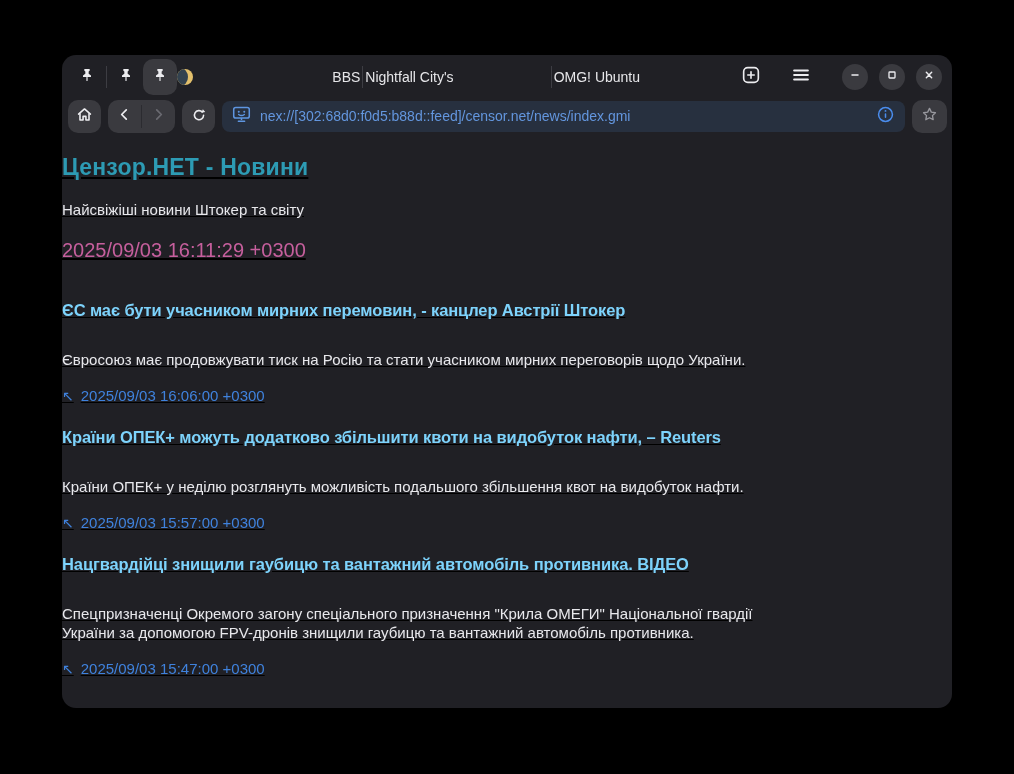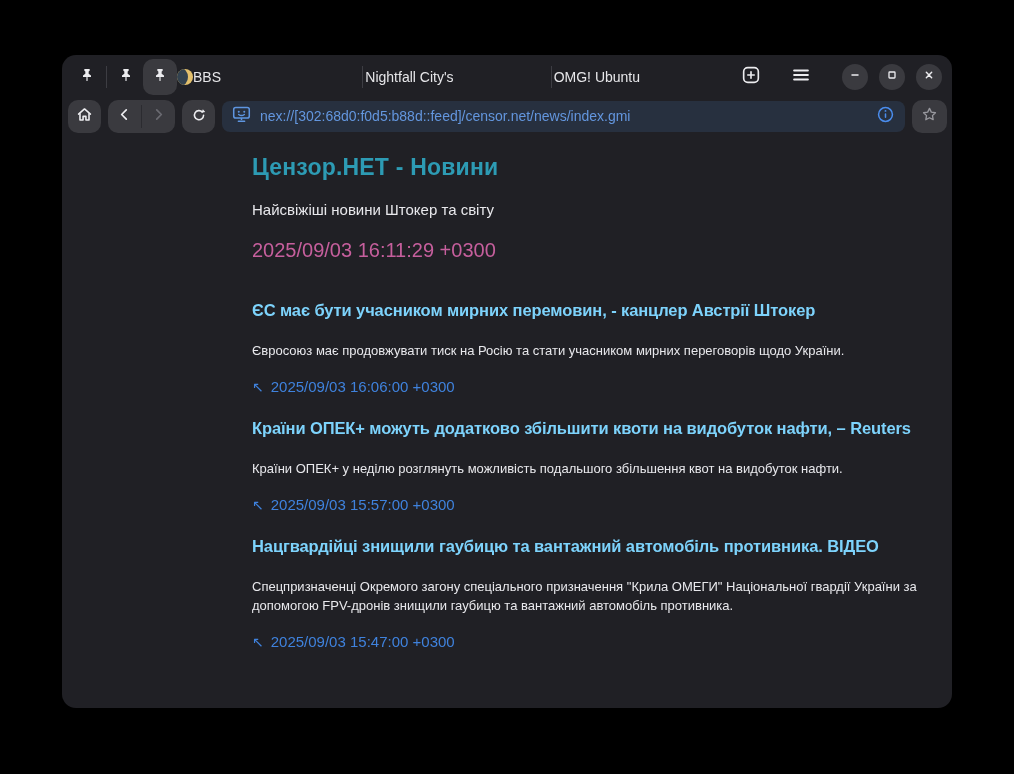--- a/index.html
+++ b/index.html
@@ -31,21 +31,21 @@
     width: 34px; height: 36px;
     display: flex; align-items: center; justify-content: center;
     background: transparent; border: none; border-radius: 10px;
     cursor: pointer; flex: none;
   }
   .pin-btn.active { background: #3a3a3f; }
   .pin-btn svg { width: 16px; height: 16px; }
   .vsep { width: 1px; height: 22px; background: #3d3d43; flex: none; margin: 0 2px; }
   .tab {
     flex: 1 1 0; max-width: 190px; height: 100%;
-    display: flex; align-items: center; justify-content: flex-start; gap: 0;
+    display: flex; align-items: center; justify-content: space-between; gap: 0;
     color: #e6e6e9; font-size: 14px; cursor: pointer; white-space: nowrap;
   }
   .moon {
     width: 16px; height: 16px; border-radius: 50%;
     background: #e3c06c; position: relative; overflow: hidden; flex: none;
   }
   .moon::before {
     content: ""; position: absolute; left: -4px; top: -1px;
     width: 15px; height: 18px; border-radius: 50%; background: #33424f;
   }
@@ -90,36 +90,37 @@
   }
   .url-text {
     color: #6396de; font-size: 14px; flex: 1;
     white-space: nowrap; overflow: hidden;
   }
   .star-btn { width: 35px; }
 
   
   .content {
     height: 570px;
-    display: flex; justify-content: flex-end;
+    display: flex; justify-content: flex-start;
     overflow: hidden;
+    text-decoration: underline;
   }
   .doc { width: 700px; padding-top: 10px; }
   .doc h1 {
     color: #2d9bb4; font-size: 23px; font-weight: 600;
     line-height: 30px; margin-top: 4px; letter-spacing: 0.2px;
   }
   .doc .subtitle { color: #e8e8ec; font-size: 15px; line-height: 19px; margin-top: 18px; }
   .doc .updated { color: #c65f9d; font-size: 20px; font-weight: 500; line-height: 26px; margin-top: 18px; }
   .article h3 {
     color: #7dd3fc; font-size: 16.5px; font-weight: 600;
     line-height: 22px; margin-top: 20px; letter-spacing: -0.1px;
   }
   .articles .article:first-child h3 { margin-top: 36px; }
-  .article p { color: #e8e8ec; font-size: 13px; line-height: 19px; margin-top: 20px; }
+  .article p { color: #e8e8ec; font-size: 15px; line-height: 19px; margin-top: 29px; }
   .tslink {
     display: block; margin-top: 17px;
     color: #3f82dd; font-size: 15px; line-height: 19px;
     text-decoration: none; cursor: pointer;
   }
   .tslink .arrow { margin-right: 7px; font-size: 14px; }
 </style>
 </head>
 <body>
 

